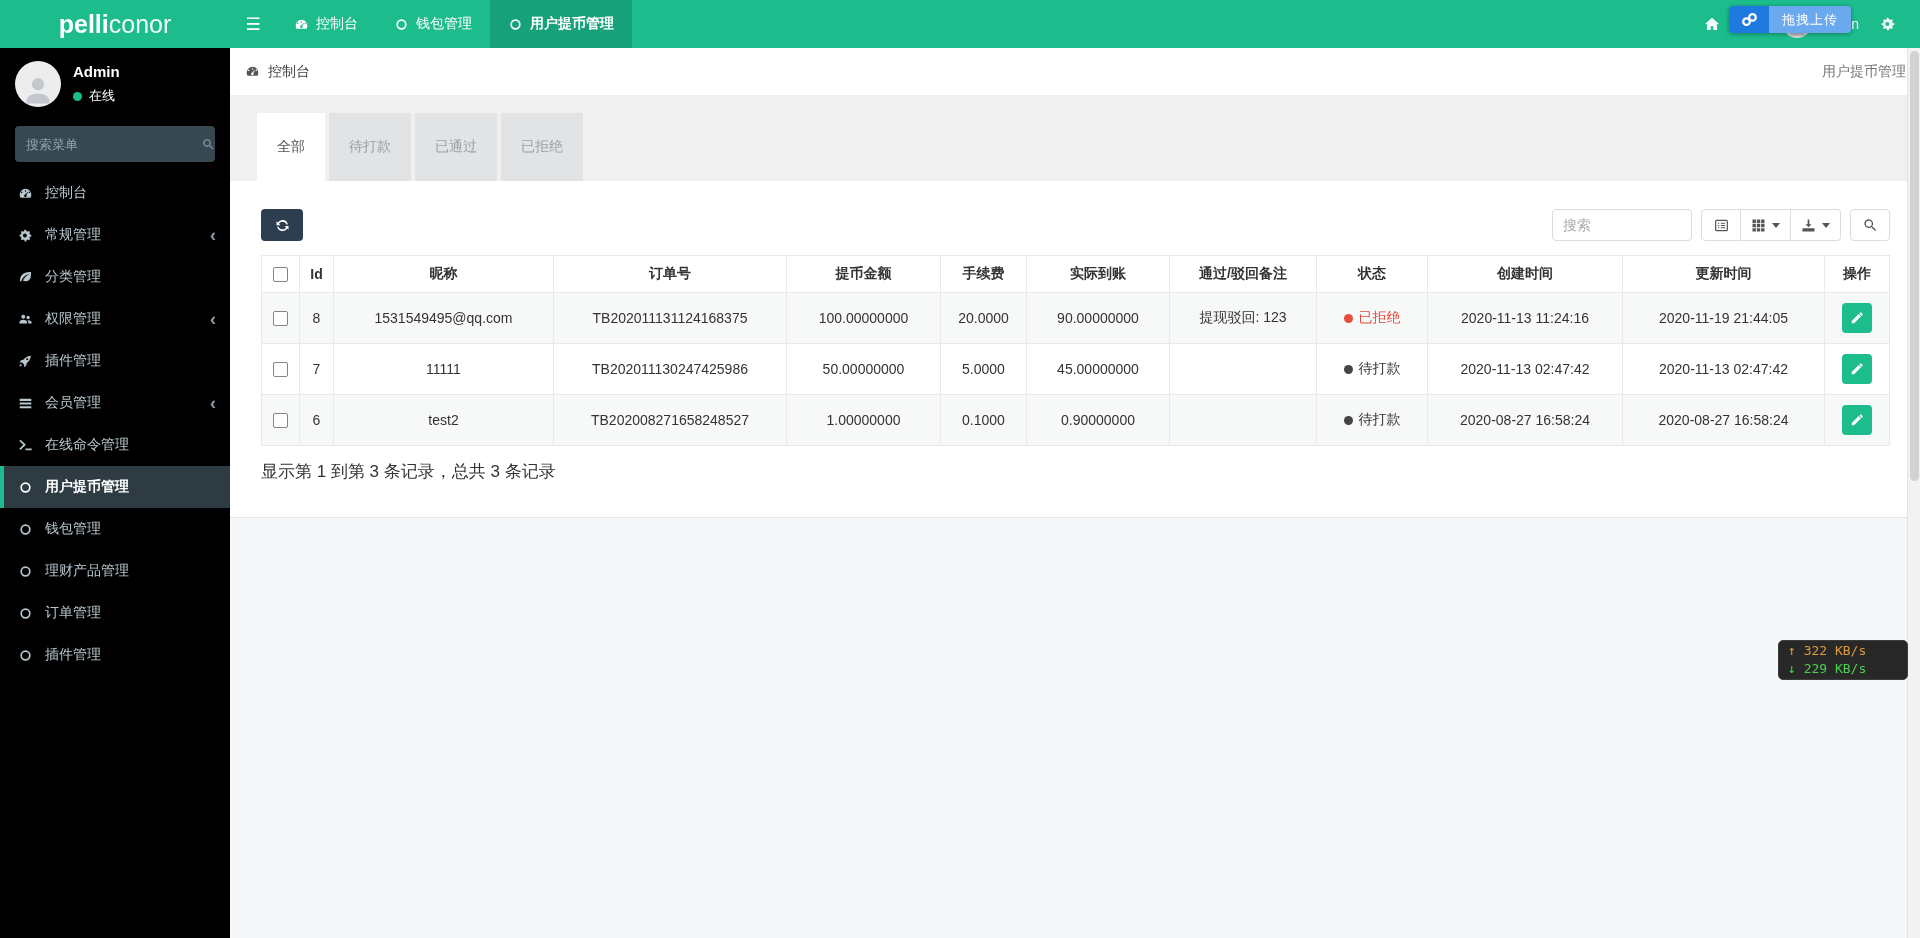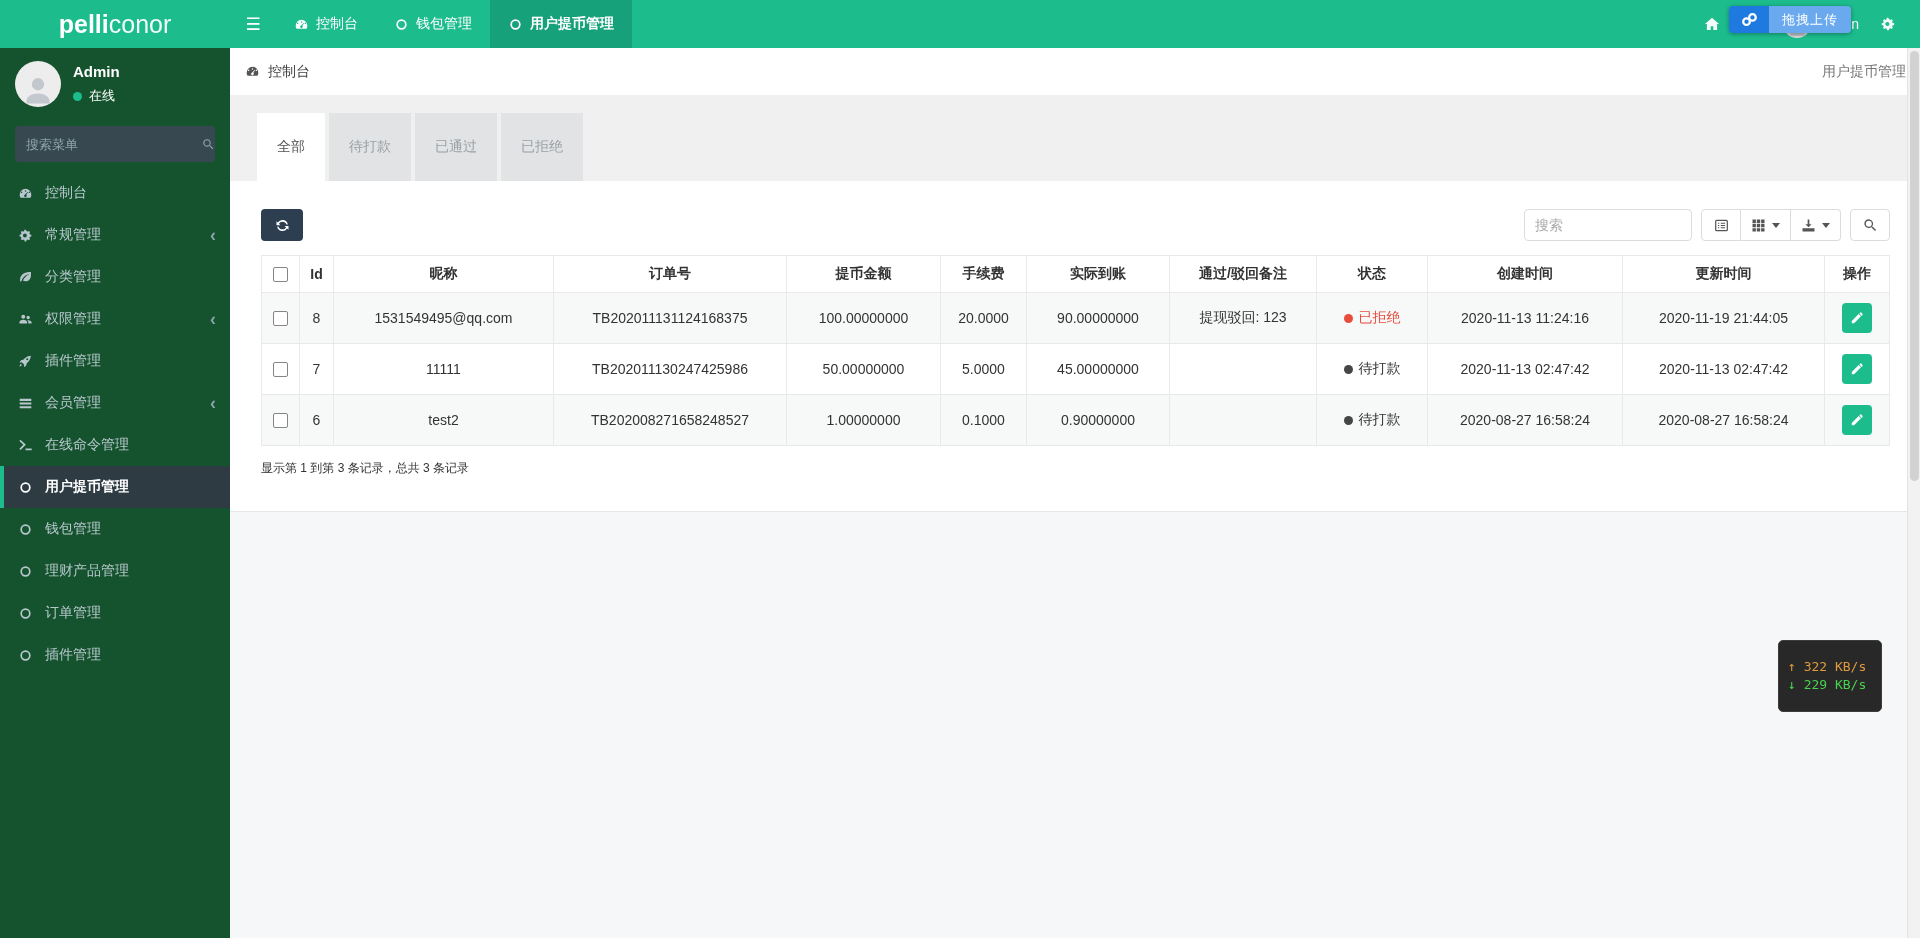--- a/index.html
+++ b/index.html
@@ -2,21 +2,21 @@
 <html><head>
 <meta charset="utf-8">
 <style>
   * { box-sizing: border-box; margin:0; padding:0; }
   html,body { width:1920px; height:938px; overflow:hidden; }
   body { font-family:"Liberation Sans","DejaVu Sans",sans-serif; display:flex; background:#fff; color:#333; }
 
   .icn svg { width:15px; height:15px; fill:currentColor; display:block; }
 
   
-  .sidebar { width:230px; min-width:230px; height:938px; background:#14532d; color:#b8c7ce; position:relative; z-index:6; }
+  .sidebar { width:230px; min-width:230px; height:938px; background:#000000; color:#b8c7ce; position:relative; z-index:6; }
   .logo { height:48px; background:#1cbc8d; color:#fff; display:flex; align-items:center; justify-content:center; font-size:25px; }
   .logo b { font-weight:700; }
   .logo span { font-weight:300; opacity:.95; }
   .user-panel { display:flex; align-items:center; gap:12px; padding:13px 15px 9px; }
   .avatar-lg { width:46px; height:46px; border-radius:50%; background:#ededed; color:#c2c8ce; display:flex; align-items:flex-end; justify-content:center; overflow:hidden; }
   .avatar-lg svg { width:34px; height:34px; fill:currentColor; }
   .user-name { color:#fff; font-size:15px; font-weight:700; margin-bottom:7px; }
   .user-status { font-size:13px; color:#fff; display:flex; align-items:center; gap:7px; }
   .status-dot { width:9px; height:9px; border-radius:50%; background:#1cbc8d; }
   .sidebar-search { margin:10px 15px 8px; background:#374850; border-radius:4px; height:36px; display:flex; align-items:center; padding:0 11px; }
@@ -56,21 +56,21 @@
   .bc-right { margin-left:auto; color:#777; }
 
   .tabstrip { background:#f0f0f0; padding:18px 0 0 27px; display:flex; gap:4px; }
   .ftab { padding:25px 20px; font-size:14px; color:#9aa0a6; background:#e2e3e4; cursor:pointer; }
   .ftab.active { background:#fff; color:#555; }
 
   .panel-body { background:#fff; padding:28px 31px 0; }
   .toolbar { display:flex; align-items:center; height:32px; margin-bottom:14px; }
   .btn-refresh { width:42px; height:32px; background:#2c3e50; border:none; border-radius:4px; color:#fff; display:flex; align-items:center; justify-content:center; cursor:pointer; }
   .toolbar-right { margin-left:auto; display:flex; align-items:center; gap:9px; }
-  .search-input { width:168px; height:32px; border:1px solid #dcdcdc; border-radius:4px; padding:0 10px; font-size:14px; color:#555; outline:none; font-family:inherit; }
+  .search-input { width:140px; height:32px; border:1px solid #dcdcdc; border-radius:4px; padding:0 10px; font-size:14px; color:#555; outline:none; font-family:inherit; }
   .search-input::placeholder { color:#aaa; }
   .btn-group { display:flex; }
   .tbtn { height:32px; min-width:40px; padding:0 10px; background:#fff; border:1px solid #dcdcdc; display:flex; align-items:center; justify-content:center; gap:6px; color:#555; cursor:pointer; }
   .btn-group .tbtn { border-radius:0; }
   .btn-group .tbtn:first-child { border-radius:4px 0 0 4px; }
   .btn-group .tbtn:last-child { border-radius:0 4px 4px 0; }
   .btn-group .tbtn + .tbtn { border-left:none; }
   .tbtn.single { border-radius:4px; }
   .caret { width:0; height:0; border-left:4px solid transparent; border-right:4px solid transparent; border-top:5px solid #555; }
 
@@ -81,25 +81,25 @@
   .grid tbody tr:nth-child(odd) { background:#f7f8f8; }
   .cbx { appearance:none; -webkit-appearance:none; width:15px; height:15px; border:1.5px solid #858585; border-radius:2px; background:#fff; vertical-align:middle; cursor:pointer; }
   .dot { display:inline-block; width:9px; height:9px; border-radius:50%; margin-right:6px; vertical-align:middle; }
   .st-rejected { color:#e74c3c; }
   .st-rejected .dot { background:#e74c3c; }
   .st-pending { color:#333; }
   .st-pending .dot { background:#454545; }
   .btn-edit { width:30px; height:30px; background:#1cbc8d; border:none; border-radius:4px; color:#fff; display:inline-flex; align-items:center; justify-content:center; cursor:pointer; }
   .btn-edit svg { width:14px; height:14px; }
 
-  .summary { margin-top:14px; font-size:12px; color:#333; padding-bottom:34px; }
+  .summary { margin-top:14px; font-size:17px; color:#333; padding-bottom:34px; }
   .below { flex:1; background:#f6f7f8; border-top:1px solid #e7e7e7; }
 
   .watermark { position:absolute; left:1425px; top:244px; font-size:38px; letter-spacing:2px; color:#aab0b5; opacity:.55; z-index:28; pointer-events:none; white-space:nowrap; }
-  .speedbox { position:absolute; left:1548px; top:640px; width:104px; background:rgba(22,22,22,.92); border:1px solid #3c3c3c; border-radius:5px; padding:17px 9px; font-family:"DejaVu Sans Mono","Liberation Mono",monospace; font-size:13px; line-height:18px; z-index:40; }
+  .speedbox { position:absolute; left:1548px; top:640px; width:130px; background:rgba(22,22,22,.92); border:1px solid #3c3c3c; border-radius:5px; padding:1px 9px; font-family:"DejaVu Sans Mono","Liberation Mono",monospace; font-size:13px; line-height:18px; z-index:40; }
   .speed-up { color:#e09a3e; }
   .speed-down { color:#49d24d; }
 
   .scroll-track { position:absolute; right:0; top:48px; bottom:0; width:14px; background:#f2f2f2; border-left:1px solid #e3e3e3; z-index:26; }
   .scroll-thumb { position:absolute; top:3px; left:2px; width:9px; height:430px; background:#d2d2d2; border-radius:5px; }
 </style>
 </head>
 <body>
 
 <aside class="sidebar">

